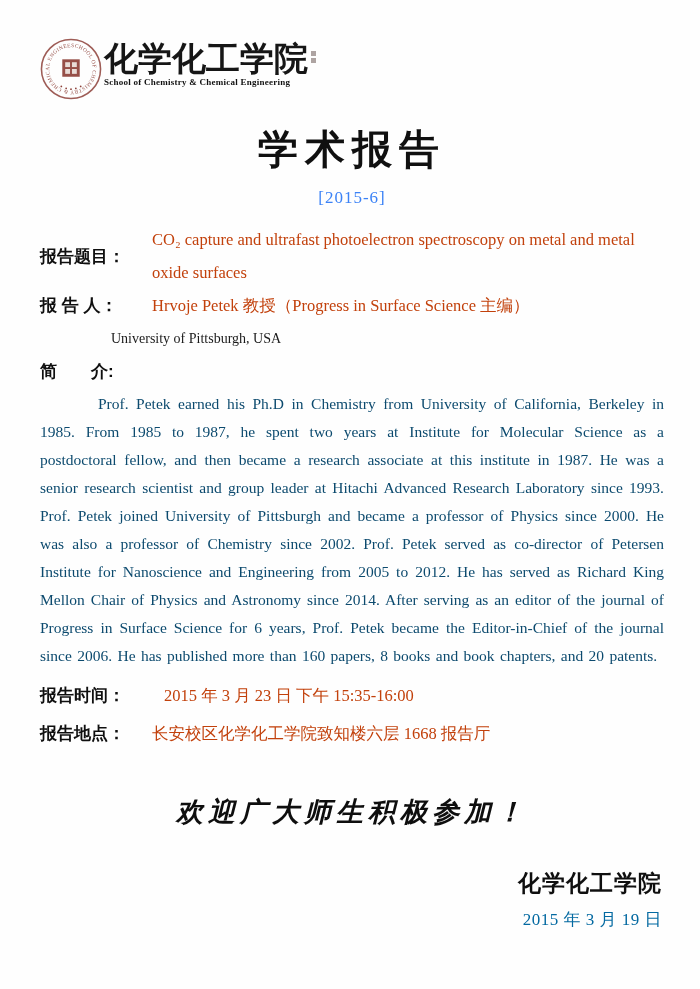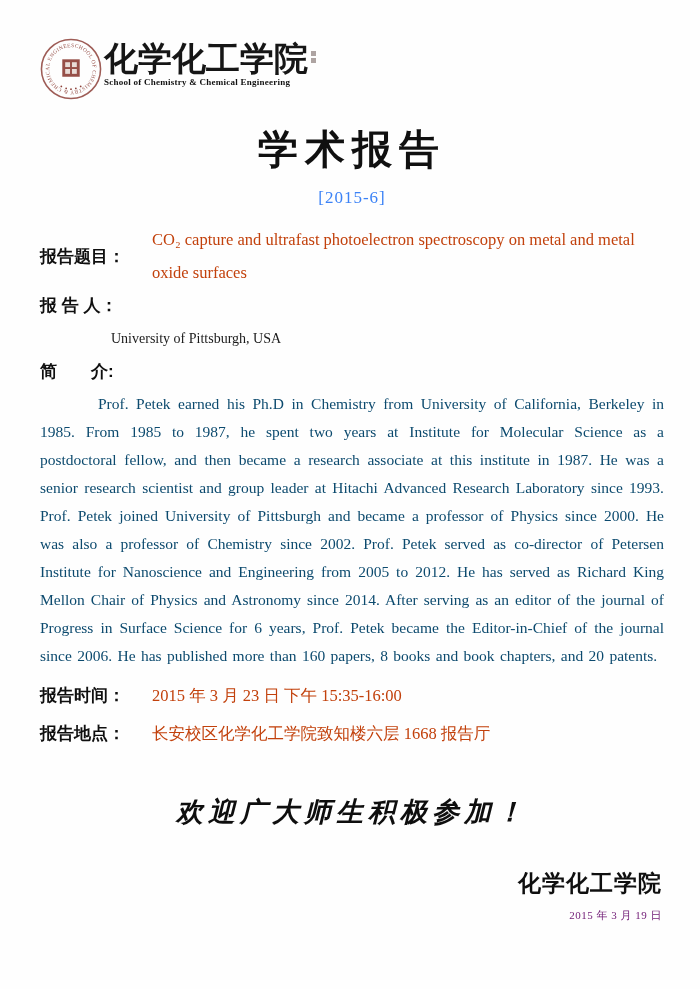--- a/index.html
+++ b/index.html
@@ -92,21 +92,21 @@
     margin-top: 2px;
     font-size: 15.5px;
     line-height: 28px;
     text-align: justify;
     text-align-last: left;
     text-indent: 58px;
     color: #0c4a6e;
     word-spacing: 1.5px;
   }
 
-  .row.time-row { margin-top: 9px; }
+  .row.time-row { margin-top: 9px; gap: 12px; }
   .row.venue-row { margin-top: 5px; }
   .row.time-row .value, .row.venue-row .value { font-size: 16.5px; }
 
   
   .welcome {
     margin-top: 44px;
     text-align: center;
     font-family: "DejaVu Serif", serif;
     font-weight: 700;
     font-style: italic;
@@ -119,23 +119,23 @@
   .signature { margin-top: 38px; text-align: right; padding-right: 2px; }
   .sign-org {
     font-family: "DejaVu Serif", serif;
     font-weight: 700;
     font-size: 23px;
     letter-spacing: 1px;
     color: #0f0f0f;
   }
   .sign-date {
     margin-top: 9px;
-    font-size: 11px;
+    font-size: 17px;
     letter-spacing: 0.5px;
-    color: #701a75;
+    color: #0369a1;
   }
 </style>
 </head>
 <body>
 
 <div class="page">
 
   <div class="header">
     <svg class="seal" viewBox="0 0 64 64" aria-hidden="true">
       <circle cx="32" cy="32" r="30.5" fill="none" stroke="#8d4038" stroke-width="1.6" opacity="0.85"></circle>
@@ -172,20 +172,21 @@
 
   <div class="content">
 
     <div class="row">
       <span class="label">报告题目：</span>
       <span class="value">CO₂ capture and ultrafast photoelectron spectroscopy on metal and metal oxide surfaces</span>
     </div>
 
     <div class="row">
       <span class="label">报 告 人：</span>
+      <span class="value">Hrvoje Petek 教授（Progress in Surface Science 主编）</span>
     </div>
     <div class="speaker-affiliation">University of Pittsburgh, USA</div>
 
     <div class="row">
       <span class="label">简　　介:</span>
     </div>
 
     <p class="bio">Prof. Petek earned his Ph.D in Chemistry from University of California, Berkeley in 1985. From 1985 to 1987, he spent two years at Institute for Molecular Science as a postdoctoral fellow, and then became a research associate at this institute in 1987. He was a senior research scientist and group leader at Hitachi Advanced Research Laboratory since 1993. Prof. Petek joined University of Pittsburgh and became a professor of Physics since 2000. He was also a professor of Chemistry since 2002. Prof. Petek served as co-director of Petersen Institute for Nanoscience and Engineering from 2005 to 2012. He has served as Richard King Mellon Chair of Physics and Astronomy since 2014. After serving as an editor of the journal of Progress in Surface Science for 6 years, Prof. Petek became the Editor-in-Chief of the journal since 2006. He has published more than 160 papers, 8 books and book chapters, and 20 patents.</p>
 
     <div class="row time-row">

